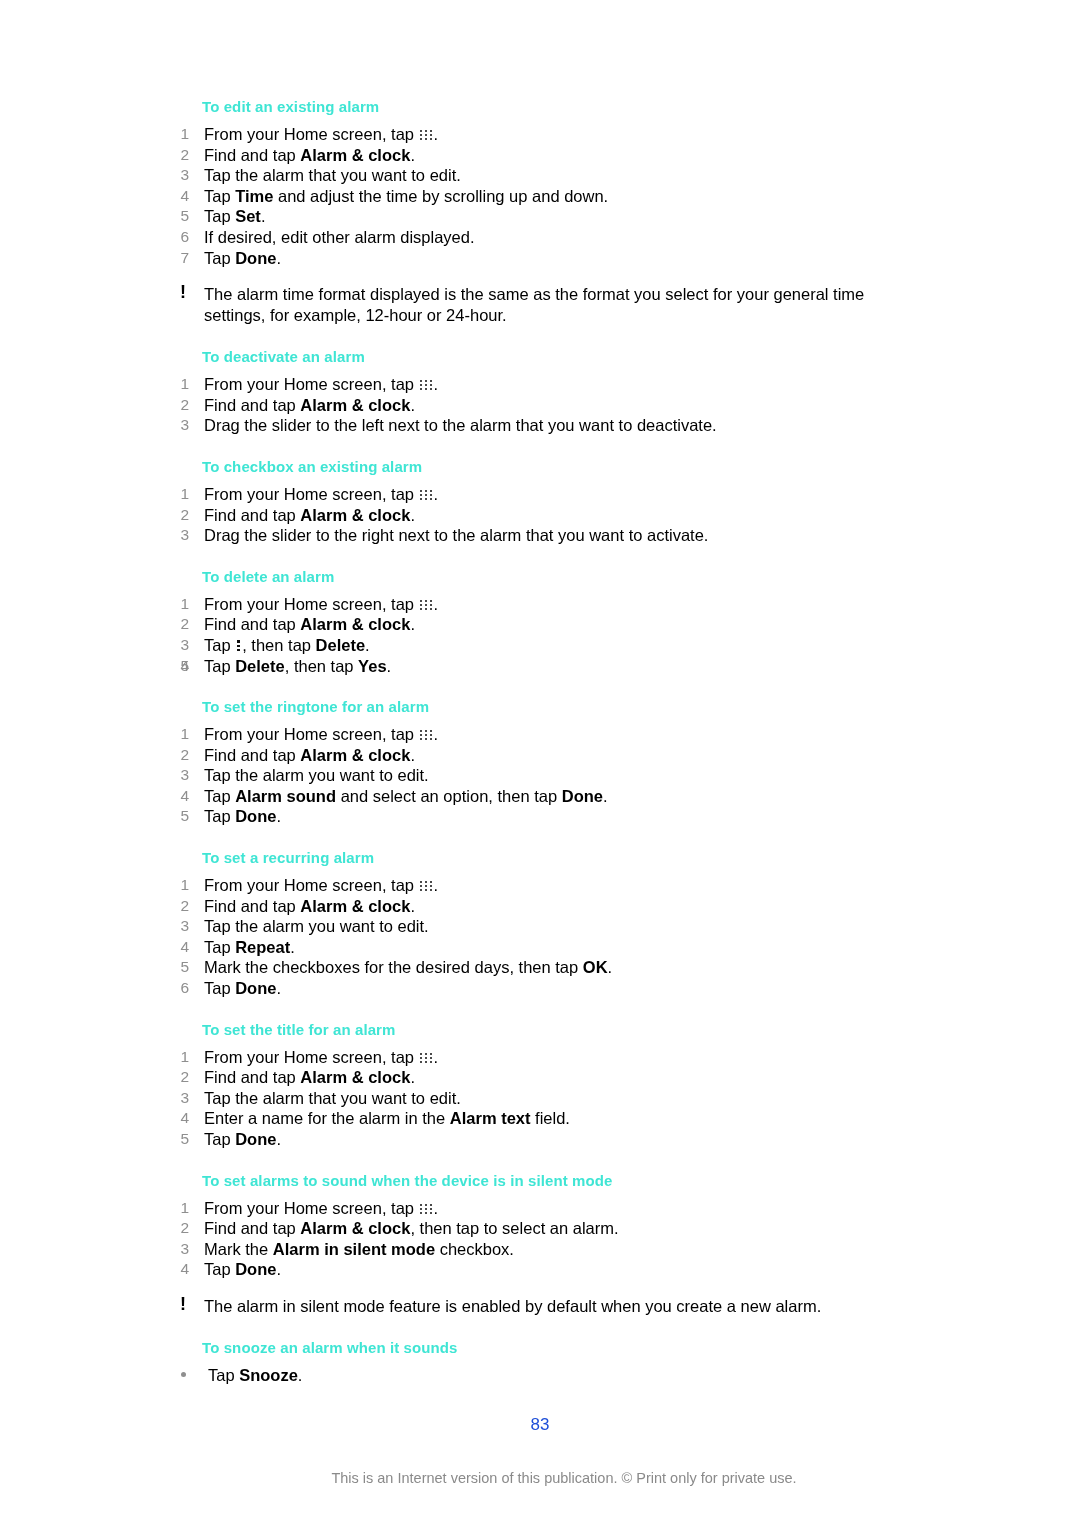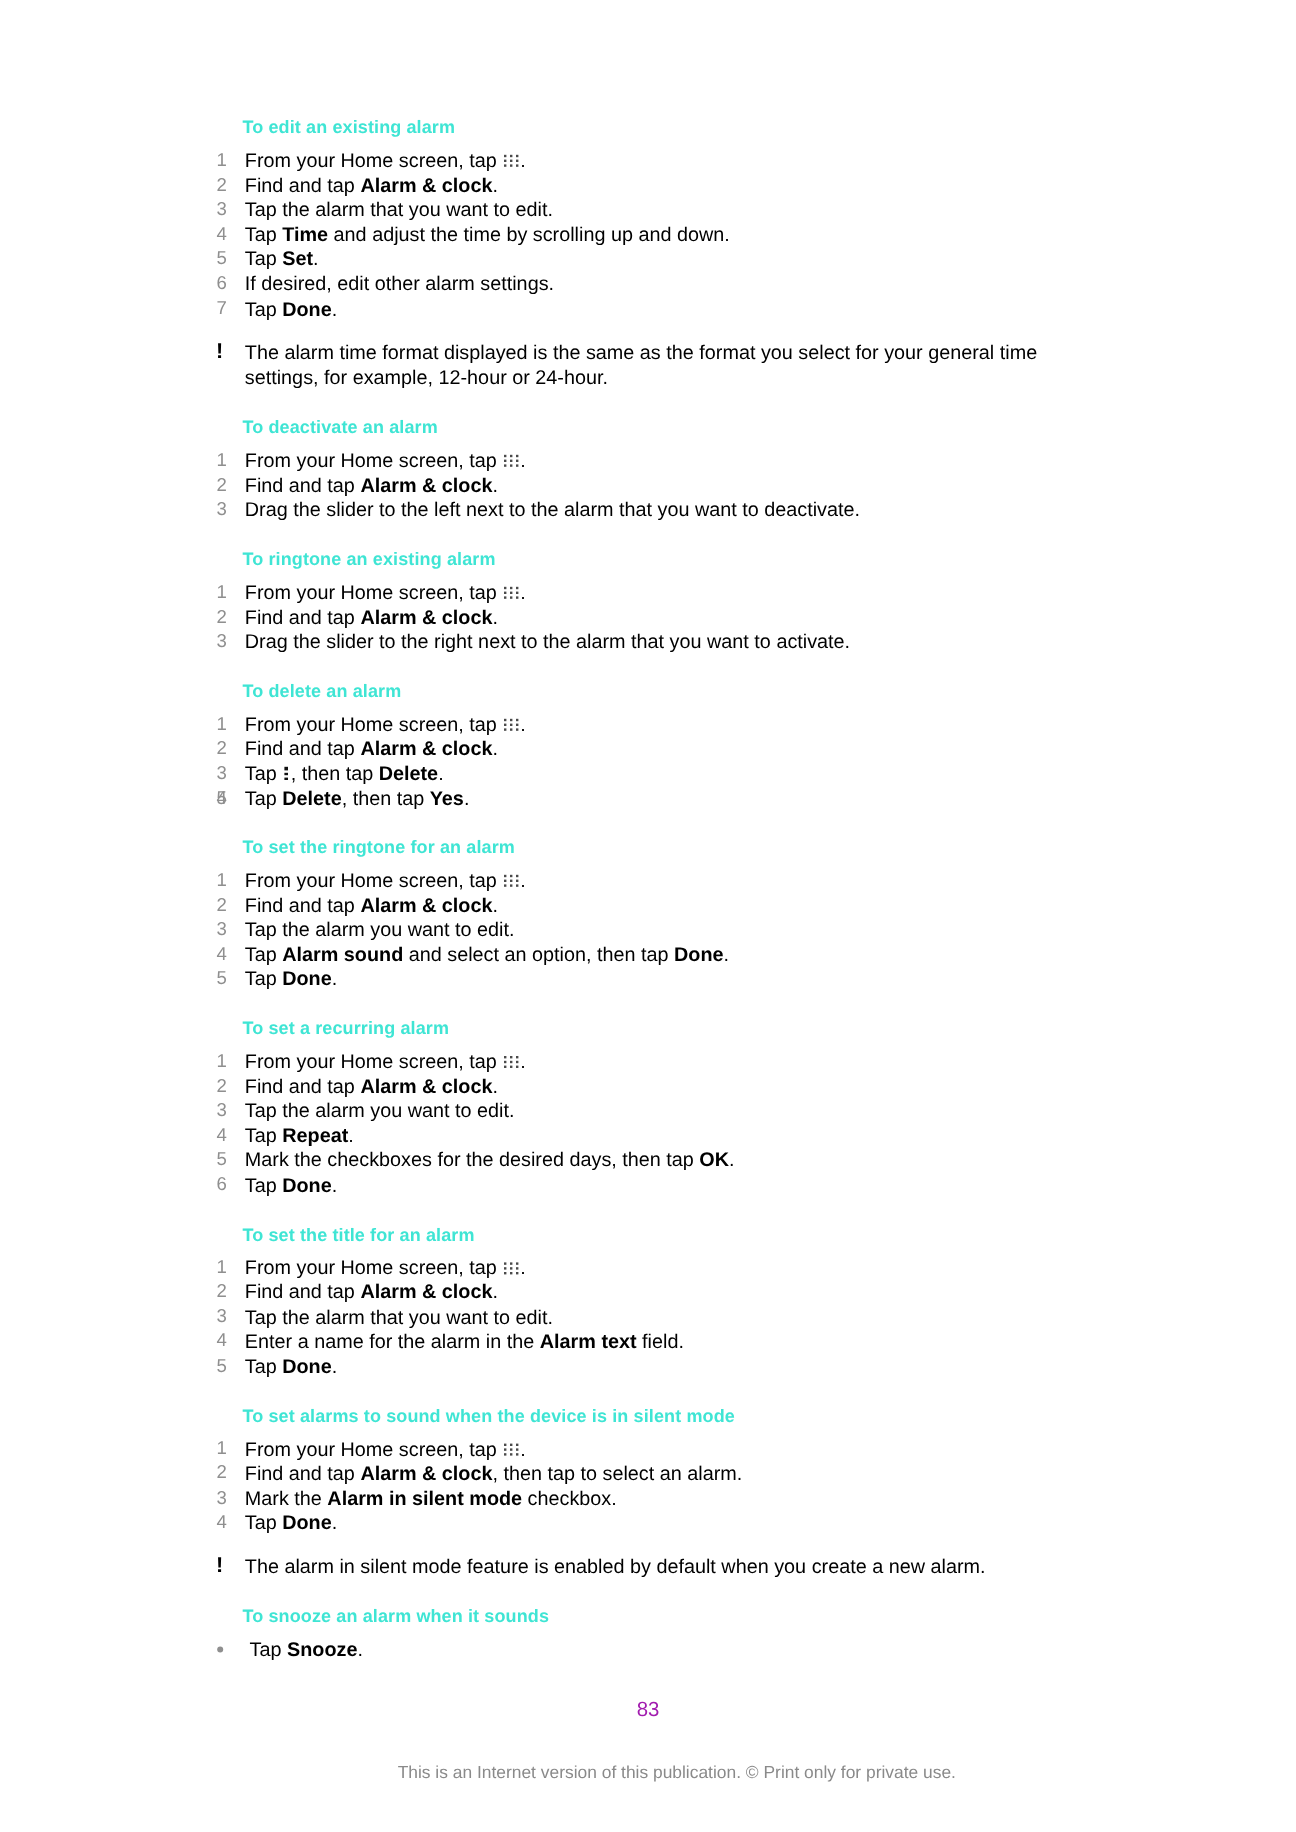--- a/index.html
+++ b/index.html
@@ -149,21 +149,21 @@
   .vdots-icon i:nth-child(2) { top: 4.6px; }
   .vdots-icon i:nth-child(3) { top: 8.7px; }
 
   
   .page-number {
     position: absolute;
     left: 0;
     top: 1415px;
     width: 1080px;
     text-align: center;
-    color: #a21caf;
+    color: #1d4ed8;
     font-size: 17px;
     font-weight: normal;
   }
   .footer-note {
     position: absolute;
     left: 0;
     top: 1470px;
     width: 1080px;
     text-align: center;
     color: #8a8a8a;
@@ -177,35 +177,35 @@
 <div class="page">
   <div class="content" id="content">
       <div class="section">
         <div class="section-heading">To edit an existing alarm</div>
         <ol class="steps">
           <li><span class="num">1</span><span>From your Home screen, tap <span class="appgrid-icon"><i style="left: 0px; top: 0px;"></i><i style="left: 5px; top: 0px;"></i><i style="left: 10px; top: 0px;"></i><i style="left: 0px; top: 4px;"></i><i style="left: 5px; top: 4px;"></i><i style="left: 10px; top: 4px;"></i><i style="left: 0px; top: 8px;"></i><i style="left: 5px; top: 8px;"></i><i style="left: 10px; top: 8px;"></i></span>.</span></li>
           <li><span class="num">2</span><span>Find and tap <b>Alarm &amp; clock</b>.</span></li>
           <li><span class="num">3</span><span>Tap the alarm that you want to edit.</span></li>
           <li><span class="num">4</span><span>Tap <b>Time</b> and adjust the time by scrolling up and down.</span></li>
           <li><span class="num">5</span><span>Tap <b>Set</b>.</span></li>
-          <li><span class="num">6</span><span>If desired, edit other alarm settings.</span></li>
+          <li><span class="num">6</span><span>If desired, edit other alarm displayed.</span></li>
           <li><span class="num">7</span><span>Tap <b>Done</b>.</span></li>
         </ol>
         <div class="note"><span class="bang">!</span><span>The alarm time format displayed is the same as the format you select for your general time settings, for example, 12-hour or 24-hour.</span></div>
       </div>
       <div class="section">
         <div class="section-heading">To deactivate an alarm</div>
         <ol class="steps">
           <li><span class="num">1</span><span>From your Home screen, tap <span class="appgrid-icon"><i style="left: 0px; top: 0px;"></i><i style="left: 5px; top: 0px;"></i><i style="left: 10px; top: 0px;"></i><i style="left: 0px; top: 4px;"></i><i style="left: 5px; top: 4px;"></i><i style="left: 10px; top: 4px;"></i><i style="left: 0px; top: 8px;"></i><i style="left: 5px; top: 8px;"></i><i style="left: 10px; top: 8px;"></i></span>.</span></li>
           <li><span class="num">2</span><span>Find and tap <b>Alarm &amp; clock</b>.</span></li>
           <li><span class="num">3</span><span>Drag the slider to the left next to the alarm that you want to deactivate.</span></li>
         </ol>
       </div>
       <div class="section">
-        <div class="section-heading">To ringtone an existing alarm</div>
+        <div class="section-heading">To checkbox an existing alarm</div>
         <ol class="steps">
           <li><span class="num">1</span><span>From your Home screen, tap <span class="appgrid-icon"><i style="left: 0px; top: 0px;"></i><i style="left: 5px; top: 0px;"></i><i style="left: 10px; top: 0px;"></i><i style="left: 0px; top: 4px;"></i><i style="left: 5px; top: 4px;"></i><i style="left: 10px; top: 4px;"></i><i style="left: 0px; top: 8px;"></i><i style="left: 5px; top: 8px;"></i><i style="left: 10px; top: 8px;"></i></span>.</span></li>
           <li><span class="num">2</span><span>Find and tap <b>Alarm &amp; clock</b>.</span></li>
           <li><span class="num">3</span><span>Drag the slider to the right next to the alarm that you want to activate.</span></li>
         </ol>
       </div>
       <div class="section">
         <div class="section-heading">To delete an alarm</div>
         <ol class="steps">
           <li><span class="num">1</span><span>From your Home screen, tap <span class="appgrid-icon"><i style="left: 0px; top: 0px;"></i><i style="left: 5px; top: 0px;"></i><i style="left: 10px; top: 0px;"></i><i style="left: 0px; top: 4px;"></i><i style="left: 5px; top: 4px;"></i><i style="left: 10px; top: 4px;"></i><i style="left: 0px; top: 8px;"></i><i style="left: 5px; top: 8px;"></i><i style="left: 10px; top: 8px;"></i></span>.</span></li>

